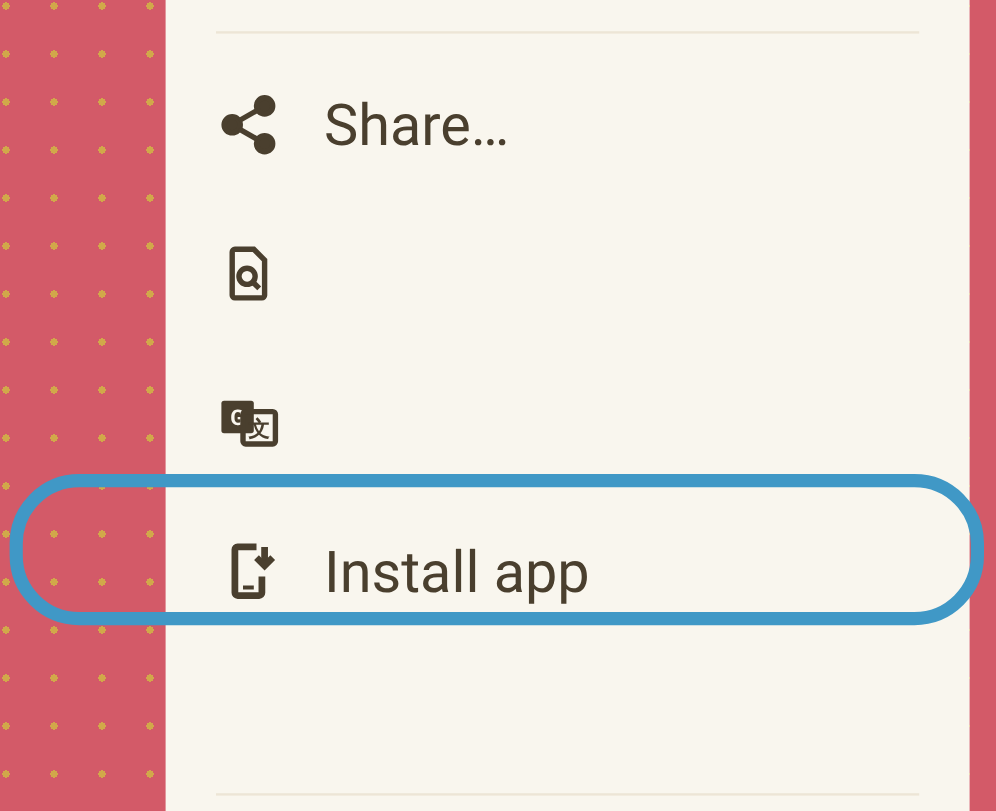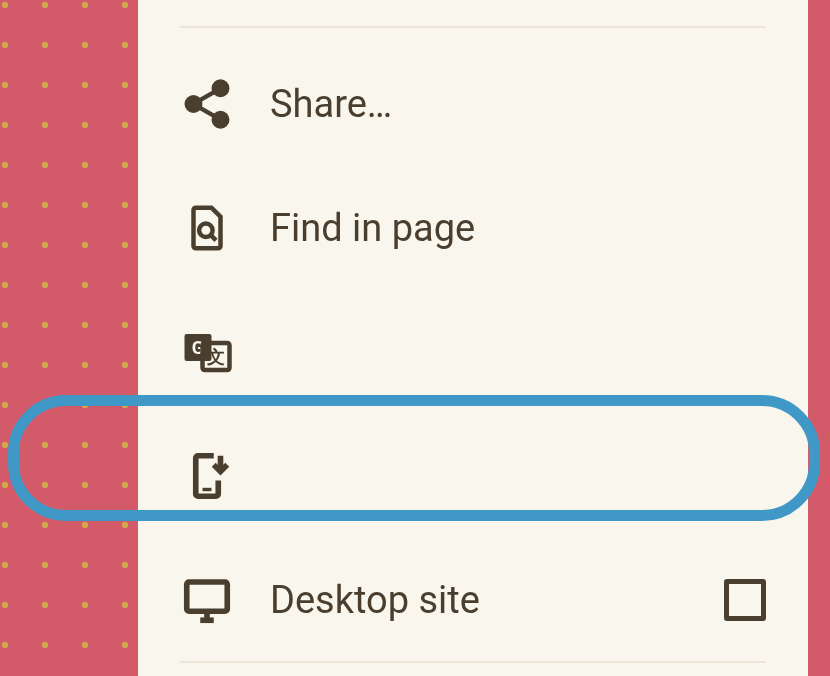--- a/index.html
+++ b/index.html
@@ -52,21 +52,21 @@
       width: 54px;
       height: 54px;
       flex-shrink: 0;
       display: flex;
       align-items: center;
       justify-content: center;
     }
     .icon svg { width: 100%; height: 100%; }
     .label {
       margin-left: 36px;
-      font-size: 38px;
+      font-size: 48px;
       color: #4a3f2e;
       font-weight: 400;
     }
     .checkbox {
       margin-left: auto;
       margin-right: 42px;
       width: 42px;
       height: 42px;
       border: 5px solid #4a3f2e;
       border-radius: 3px;
@@ -107,21 +107,20 @@
     </div>
 
     <div class="menu-item">
       <span class="icon">
         <svg viewBox="0 0 24 24" fill="none" stroke="#4a3f2e" stroke-width="2">
           <path d="M14 3 H7 A1 1 0 0 0 6 4 V20 A1 1 0 0 0 7 21 H17 A1 1 0 0 0 18 20 V7 L14 3 Z"></path>
           <circle cx="11.5" cy="13" r="3"></circle>
           <line x1="13.7" y1="15.2" x2="16" y2="17.5"></line>
         </svg>
       </span>
-      <span class="label">Find in page</span>
     </div>
 
     <div class="menu-item">
       <span class="icon">
         <svg viewBox="0 0 24 24" fill="none">
           <rect x="2" y="4" width="12" height="12" rx="1" fill="#4a3f2e"></rect>
           <text x="8" y="13" font-size="8" fill="#f9f6ee" text-anchor="middle" font-weight="bold">G</text>
           <rect x="10" y="8" width="12" height="12" rx="1" fill="none" stroke="#4a3f2e" stroke-width="2"></rect>
           <text x="16" y="17" font-size="8" fill="#4a3f2e" text-anchor="middle" font-weight="bold">文</text>
         </svg>
@@ -130,32 +129,22 @@
 
     <div class="menu-item">
       <span class="icon">
         <svg viewBox="0 0 24 24" fill="none" stroke="#4a3f2e" stroke-width="2.5">
           <path d="M15 3 H8 A1 1 0 0 0 7 4 V20 A1 1 0 0 0 8 21 H16 A1 1 0 0 0 17 20 V14" fill="none"></path>
           <line x1="18" y1="3" x2="18" y2="9"></line>
           <polyline points="15,7 18,10 21,7" fill="none"></polyline>
           <line x1="10" y1="18" x2="14" y2="18" stroke-width="1.5"></line>
         </svg>
       </span>
+      <span class="label">Install app</span>
     </div>
 
-    <div class="menu-item">
-      <span class="icon">
-        <svg viewBox="0 0 24 24" fill="none" stroke="#4a3f2e" stroke-width="2.5">
-          <rect x="3" y="4" width="18" height="13" rx="1"></rect>
-          <line x1="9" y1="21" x2="15" y2="21"></line>
-          <line x1="12" y1="17" x2="12" y2="21"></line>
-        </svg>
-      </span>
-      <span class="label">Desktop site</span>
-      <span class="checkbox"></span>
-    </div>
 
   </div>
 
   <div class="divider divider-bottom"></div>
 </div>
 
 <div class="highlight-ring"></div>
 
 </body></html>

